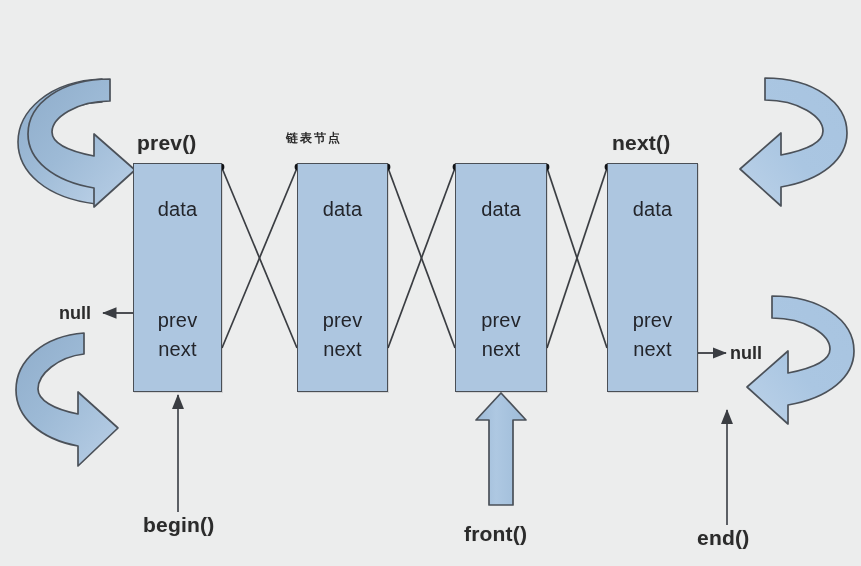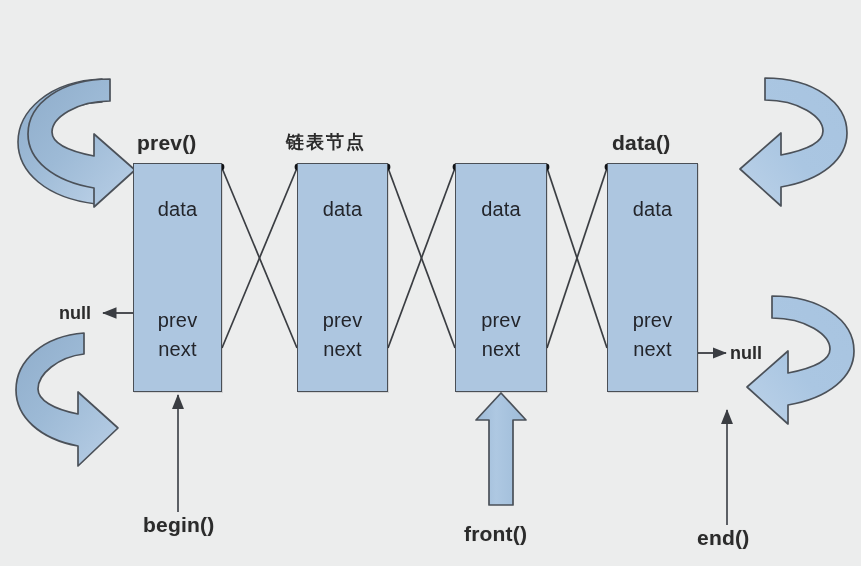--- a/index.html
+++ b/index.html
@@ -39,21 +39,21 @@
   }
   .node .f-data{top:34px;}
   .node .f-prev{top:145px;}
   .node .f-next{top:174px;}
   .nullword{
     position:absolute;
     font-size:18px;font-weight:700;color:#2b2b2b;
   }
   .cn{
     position:absolute;
-    font-size:18px;font-weight:700;color:#2b2b2b;
+    font-size:12px;font-weight:700;color:#2b2b2b;
     font-family:"DejaVu Sans","Liberation Sans",sans-serif;
     letter-spacing:2px;
   }
 </style>
 </head>
 <body>
 
 <div id="stage">
 
   <svg width="861" height="566">
@@ -207,21 +207,21 @@
 
 
   <div class="lbl" style="left:464px;top:522px;">front()</div>
 
   <div class="lbl" style="left:143px;top:513px;">begin()</div>
 
   <div class="lbl" style="left:697px;top:526px;">end()</div>
 
   <div class="lbl" style="left:137px;top:131px;">prev()</div>
 
-  <div class="lbl" style="left:612px;top:131px;">data()</div>
+  <div class="lbl" style="left:612px;top:131px;">next()</div>
 
   <div class="cn" style="left:286px;top:130px;">链表节点</div>
 
   <div class="nullword" style="left:59px;top:303px;">null</div>
 
   <div class="nullword" style="left:730px;top:343px;">null</div>
 
 </div>
 
 </body></html>

